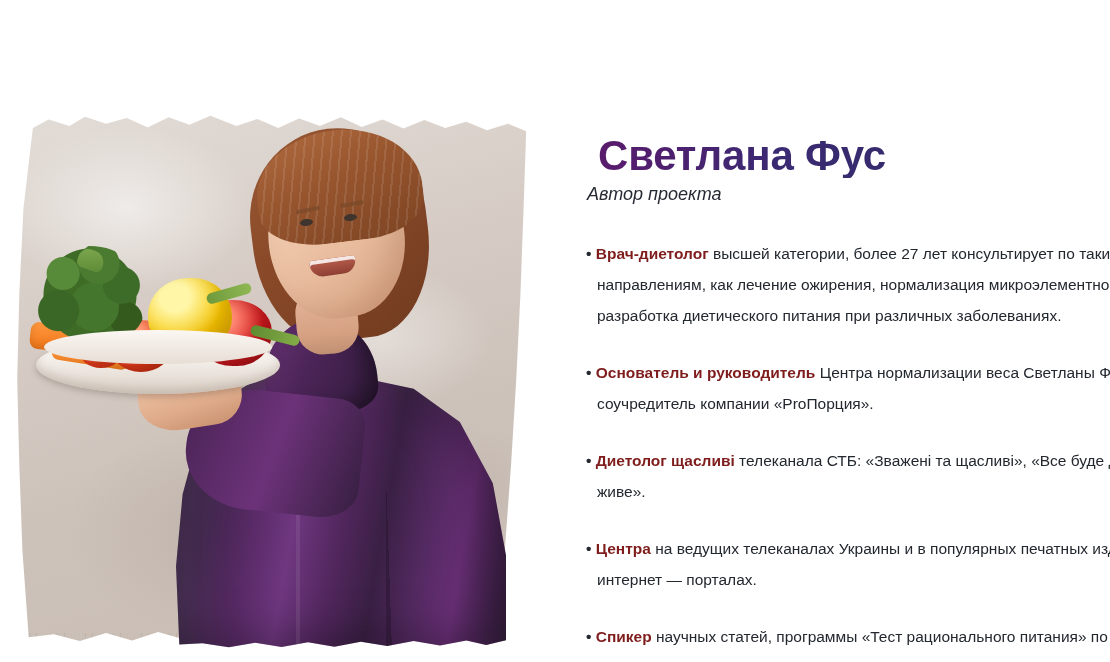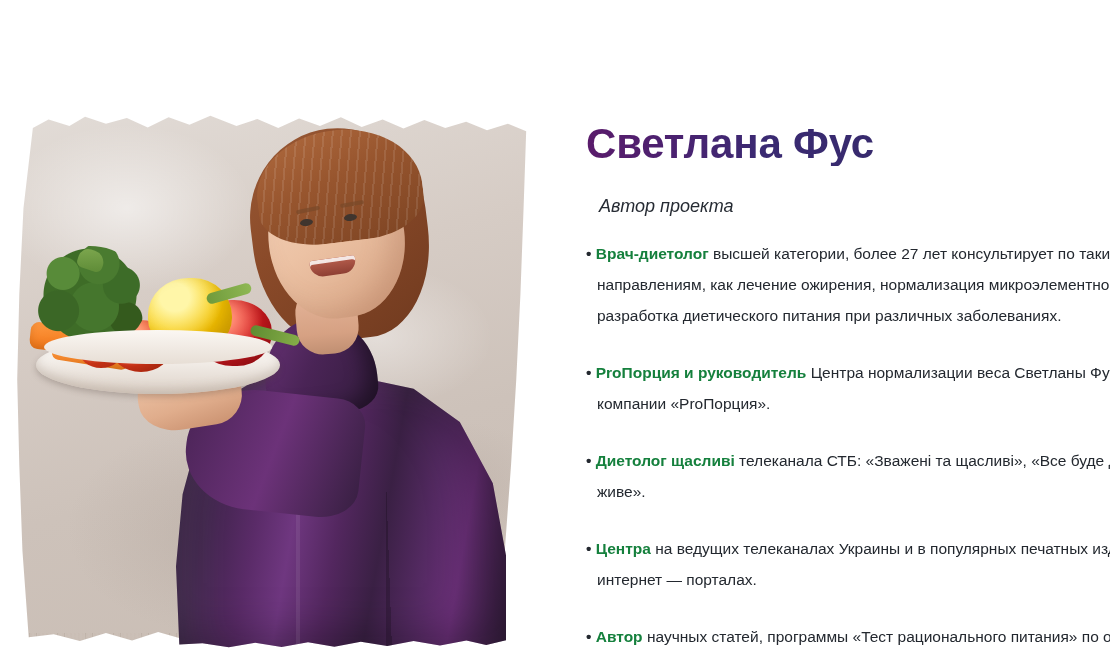--- a/index.html
+++ b/index.html
@@ -299,37 +299,37 @@
     position: absolute;
     left: 586px;
     top: 0;
     width: 640px;   
     height: 662px;
   }
   .headline {
     position: absolute;
     left: 0;
     top: 122px;
-    margin: 0;
+    margin: 12px;
     font-size: 42px;
     font-weight: 700;
     letter-spacing: -0.2px;
     line-height: 1.05;
     white-space: nowrap;
     background: linear-gradient(95deg, #5a1b6b 0%, #4a2270 32%, #3a2a72 62%, #372a6d 100%);
     -webkit-background-clip: text;
             background-clip: text;
     color: transparent;
     -webkit-text-fill-color: transparent;
   }
   .subtitle {
     position: absolute;
     left: 1px;
     top: 184px;
-    margin: 12px;
+    margin: 0;
     font-size: 18px;
     font-style: italic;
     font-weight: 400;
     color: #262b33;
     white-space: nowrap;
   }
   .bio {
     position: absolute;
     left: 0;
     top: 238px;
@@ -339,21 +339,21 @@
     margin: 0 0 26px 0;
     font-size: 15.5px;
     line-height: 31px;
     color: #23282f;
     padding-left: 11px;
     text-indent: -11px;
     white-space: normal;
   }
   .bio-item:last-child { margin-bottom: 0; }
   .bullet { color: #23282f; font-weight: 700; }
-  .lead { font-weight: 700; color: #15803d; }
+  .lead { font-weight: 700; color: #7f1d1d; }
 </style>
 </head>
 <body>
 
 <div class="page">
 
   <div class="photo-block">
     <div class="paper"></div>
 
     <div class="person">
@@ -390,20 +390,20 @@
       <div class="veg broccoli-stalk"></div>
       <div class="plate-rim"></div>
     </div>
   </div>
 
   <div class="content">
     <h1 class="headline">Светлана Фус</h1>
     <p class="subtitle">Автор проекта</p>
     <div class="bio">
         <p class="bio-item"><span class="bullet">• </span><span class="lead">Врач-диетолог</span><span> высшей категории, более 27 лет консультирует по таким направлениям, как лечение ожирения, нормализация микроэлементного баланса, разработка диетического питания при различных заболеваниях.</span></p>
-        <p class="bio-item"><span class="bullet">• </span><span class="lead">ProПорция и руководитель</span><span> Центра нормализации веса Светланы Фус, соучредитель компании «ProПорция».</span></p>
+        <p class="bio-item"><span class="bullet">• </span><span class="lead">Основатель и руководитель</span><span> Центра нормализации веса Светланы Фус, соучредитель компании «ProПорция».</span></p>
         <p class="bio-item"><span class="bullet">• </span><span class="lead">Диетолог щасливі</span><span> телеканала СТБ: «Зважені та щасливі», «Все буде добре», «За живе».</span></p>
         <p class="bio-item"><span class="bullet">• </span><span class="lead">Центра</span><span> на ведущих телеканалах Украины и в популярных печатных изданиях и интернет — порталах.</span></p>
-        <p class="bio-item"><span class="bullet">• </span><span class="lead">Автор</span><span> научных статей, программы «Тест рационального питания» по оценке и коррекции рациона питания.</span></p>
+        <p class="bio-item"><span class="bullet">• </span><span class="lead">Спикер</span><span> научных статей, программы «Тест рационального питания» по оценке и коррекции рациона питания.</span></p>
       </div>
   </div>
 
 </div>
 
 </body></html>

